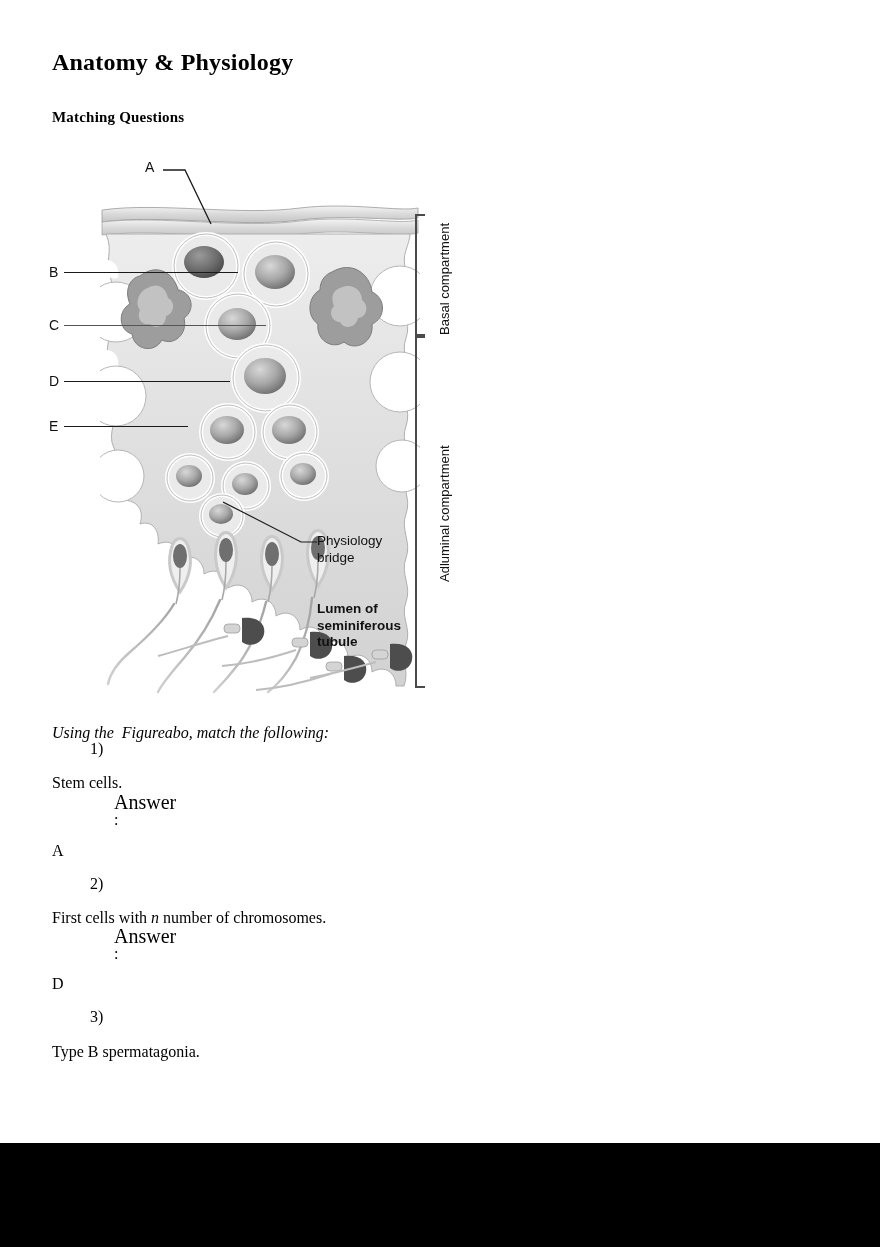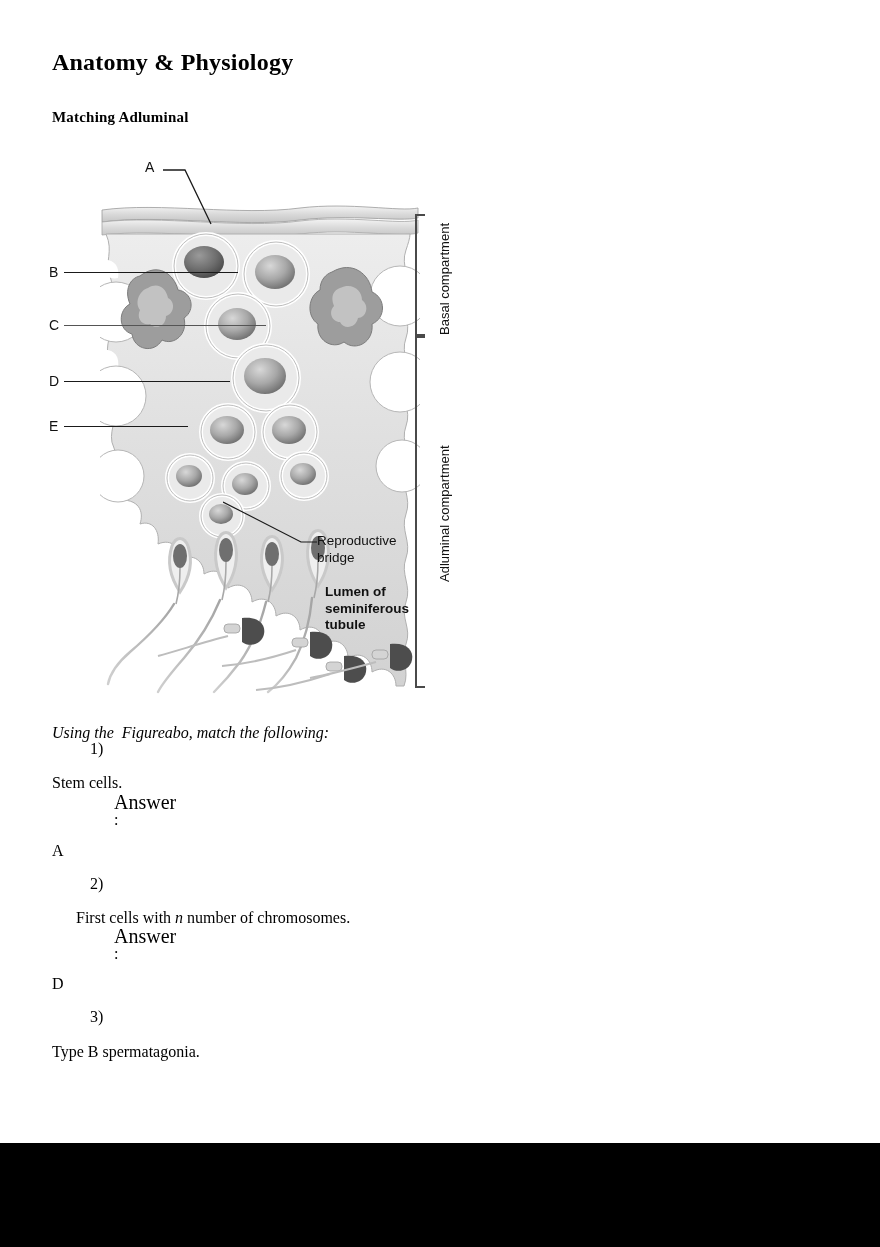--- a/index.html
+++ b/index.html
@@ -166,21 +166,21 @@
     background: #000000;
   }
 </style>
 </head>
 <body>
 
 <div class="page">
 
   <div class="doc-title"><span>Anatomy &amp; Physiology</span></div>
 
-  <div class="section-heading">Matching Adluminal</div>
+  <div class="section-heading">Matching Questions</div>
 
   <div class="figure">
 
     <svg class="fig-art" viewBox="0 0 320 500" preserveAspectRatio="none">
       <defs>
         <radialGradient id="cellG" cx="38%" cy="32%" r="72%">
           <stop offset="0%" stop-color="#d8d8d8"></stop>
           <stop offset="55%" stop-color="#a8a8a8"></stop>
           <stop offset="100%" stop-color="#6f6f6f"></stop>
         </radialGradient>
@@ -380,25 +380,25 @@
     <div class="fig-letter" style="left:4px; top:224px;">D</div>
     <div class="leader" style="left:19px; top:231px; width:166px;"></div>
 
     <div class="fig-letter" style="left:4px; top:269px;">E</div>
     <div class="leader" style="left:19px; top:276px; width:124px;"></div>
 
     <svg style="position:absolute; left:178px; top:350px;" width="96" height="48" viewBox="0 0 96 48">
       <polyline points="0,2 78,42 94,42" fill="none" stroke="#1a1a1a" stroke-width="1.2"></polyline>
     </svg>
     <div class="callout" style="left:272px; top:383px;">
-      <div>Reproductive</div>
+      <div>Physiology</div>
       <div>bridge</div>
     </div>
 
-    <div class="callout bold" style="left:272px; top:434px;margin-left:8px;">
+    <div class="callout bold" style="left:272px; top:451px;">
       <div>Lumen  of</div>
       <div>seminiferous</div>
       <div>tubule</div>
     </div>
 
     <div class="bracket" style="left:370px; top:64px; height:122px;">
       <div class="tick top"></div>
       <div class="tick bottom"></div>
     </div>
     <div class="vlabel" style="left:392px; top:185px;">Basal compartment</div>
@@ -412,21 +412,21 @@
 
   <div class="q-prompt" style="top:724px;">Using the  Figureabo, match the following:</div>
 
   <div class="q-num" style="left:90px; top:740px;">1)</div>
   <div class="q-text" style="top:774px;">Stem cells.</div>
   <div class="q-answer-label" style="left:114px; top:791px;">Answer</div>
   <div class="q-answer-colon" style="left:114px; top:811px;">:</div>
   <div class="q-answer-value" style="top:842px;">A</div>
 
   <div class="q-num" style="left:90px; top:875px;">2)</div>
-  <div class="q-text" style="top:909px;margin-left:24px;"><span>First cells with </span><span class="ital">n</span><span> number of chromosomes.</span></div>
+  <div class="q-text" style="top:909px;"><span>First cells with </span><span class="ital">n</span><span> number of chromosomes.</span></div>
   <div class="q-answer-label" style="left:114px; top:925px;">Answer</div>
   <div class="q-answer-colon" style="left:114px; top:945px;">:</div>
   <div class="q-answer-value" style="top:975px;">D</div>
 
   <div class="q-num" style="left:90px; top:1008px;">3)</div>
   <div class="q-text" style="top:1043px;">Type B spermatagonia.</div>
 
   <div class="black-bar"></div>
 
 </div>

